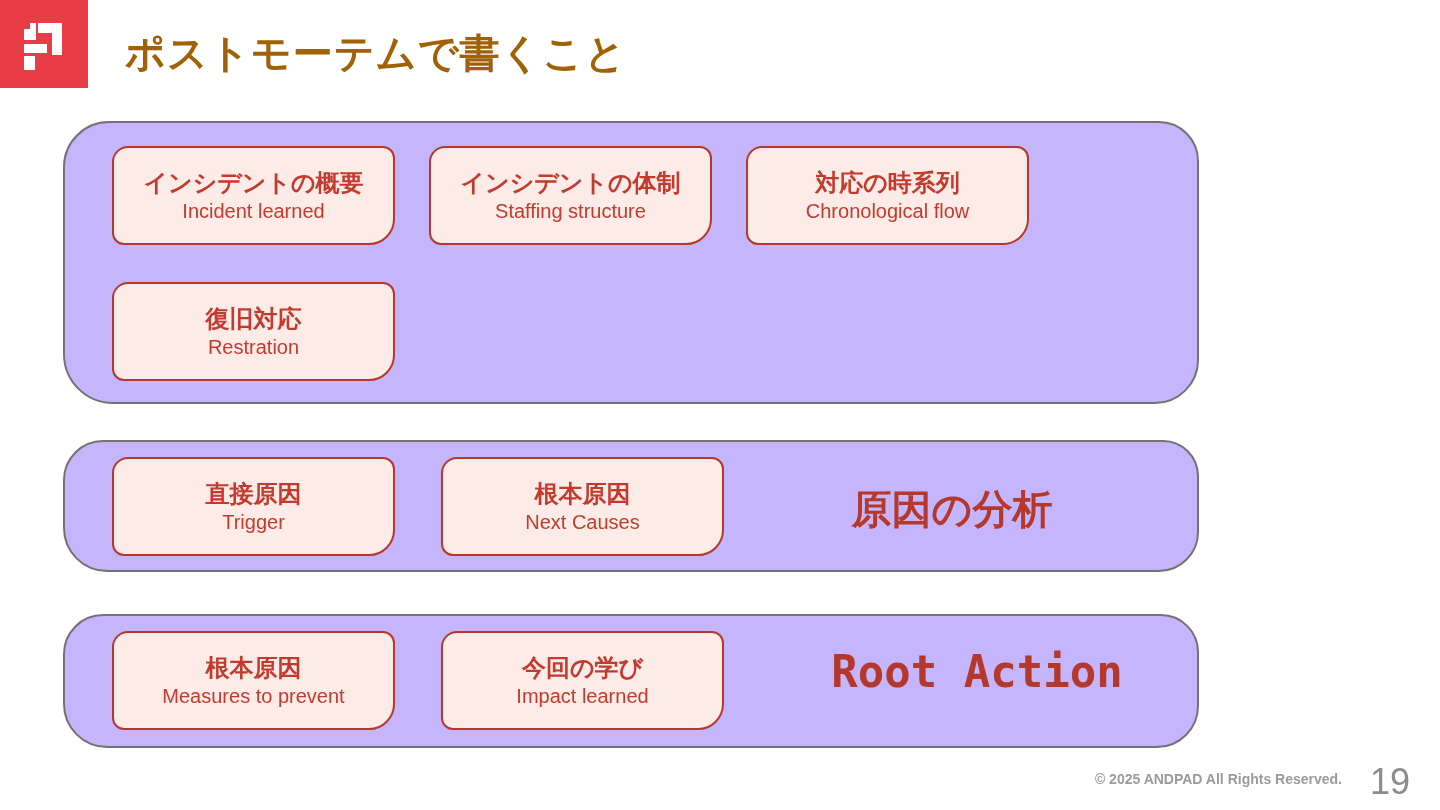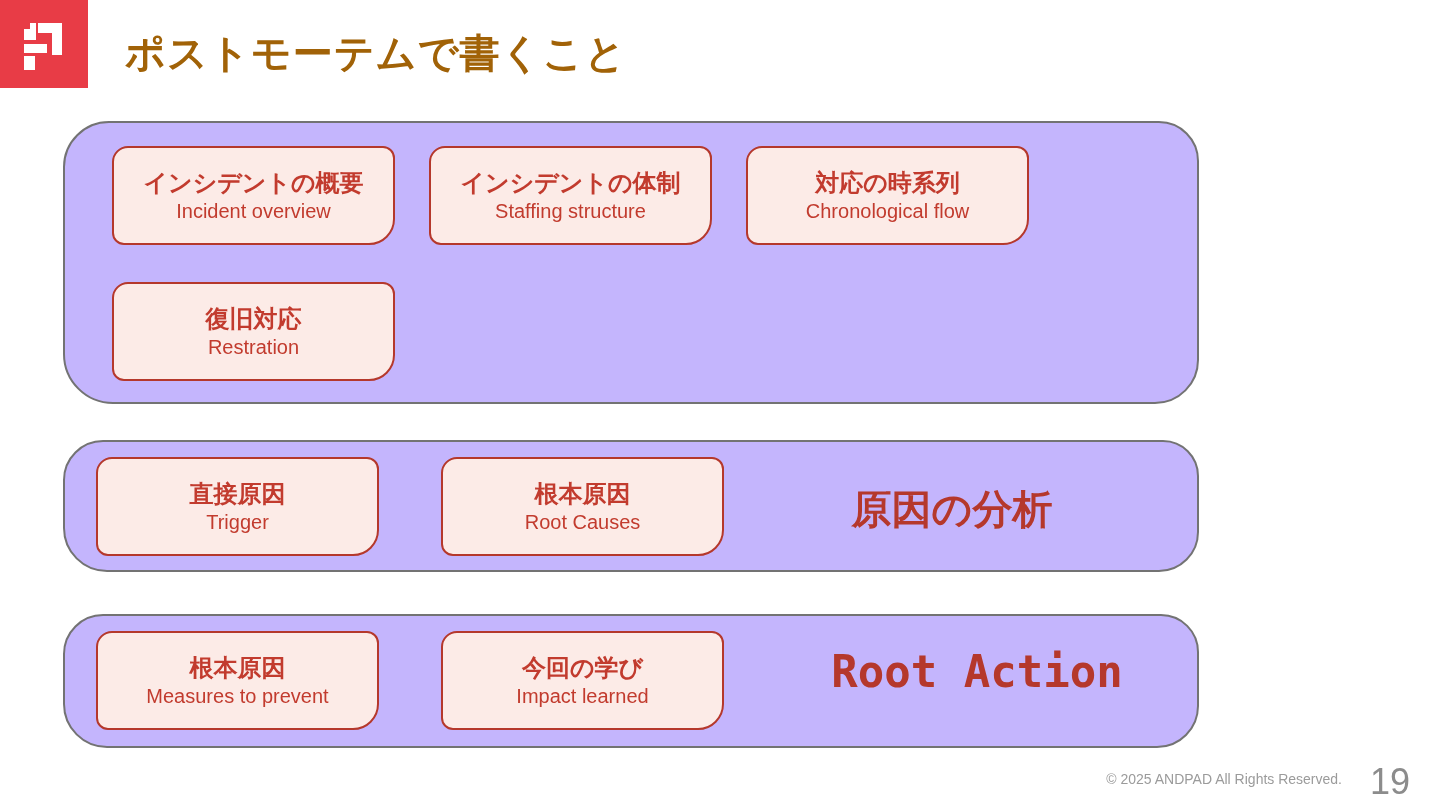--- a/index.html
+++ b/index.html
@@ -47,27 +47,27 @@
     text-align:center; color:#c23b2e;
   }
   .card .ja { font-size:24px; font-weight:700; line-height:1.25; }
   .card .en { font-size:20px; font-weight:400; line-height:1.3; }
 
   .pos-c1 { left:47px;  top:23px; }
   .pos-c2 { left:364px; top:23px; }
   .pos-c3 { left:681px; top:23px; }
   .pos-c4 { left:997px; top:23px; }
   .pos-c5 { left:47px;  top:159px; }
-  .pos-r1 { left:31px;  top:15px; }
+  .pos-r1 { left:47px;  top:15px; }
   .pos-r2 { left:364px; top:15px;margin-left:12px; }
 
   
   .copyright {
     position:absolute; right:98px; top:771px;
-    font-size:14px; color:#9b9b9b; white-space:nowrap;
+    font-size:14px; color:#9b9b9b; white-space:nowrap;font-weight:bold;
   }
   .page-number {
     position:absolute; right:30px; top:761px;
     font-size:36px; color:#8c8c8c;
   }
 </style>
 </head>
 <body>
 
 <div class="slide">
@@ -79,21 +79,21 @@
       <rect x="24" y="44" width="23" height="9" fill="#ffffff"></rect>
       <rect x="24" y="56" width="11" height="14" fill="#ffffff"></rect>
     </svg>
   </div>
 
   <div class="slide-title">ポストモーテムで書くこと</div>
 
   <div class="section section-facts">
     <div class="card pos-c1">
       <div class="ja">インシデントの概要</div>
-      <div class="en">Incident overview</div>
+      <div class="en">Incident learned</div>
     </div>
     <div class="card pos-c2">
       <div class="ja">インシデントの体制</div>
       <div class="en">Staffing structure</div>
     </div>
     <div class="card pos-c3">
       <div class="ja">対応の時系列</div>
       <div class="en">Chronological flow</div>
     </div>
     <div class="card pos-c5">
@@ -102,21 +102,21 @@
     </div>
   </div>
 
   <div class="section section-causes">
     <div class="card pos-r1">
       <div class="ja">直接原因</div>
       <div class="en">Trigger</div>
     </div>
     <div class="card pos-r2">
       <div class="ja">根本原因</div>
-      <div class="en">Root Causes</div>
+      <div class="en">Next Causes</div>
     </div>
     <div class="section-label label-causes">原因の分析</div>
   </div>
 
   <div class="section section-next">
     <div class="card pos-r1">
       <div class="ja">根本原因</div>
       <div class="en">Measures to prevent</div>
     </div>
     <div class="card pos-r2">

